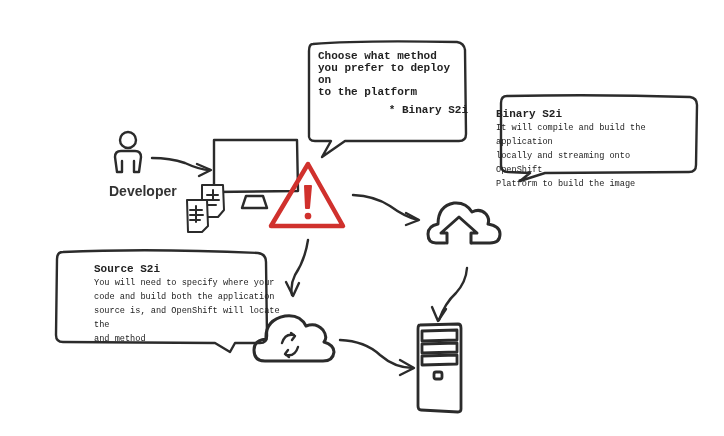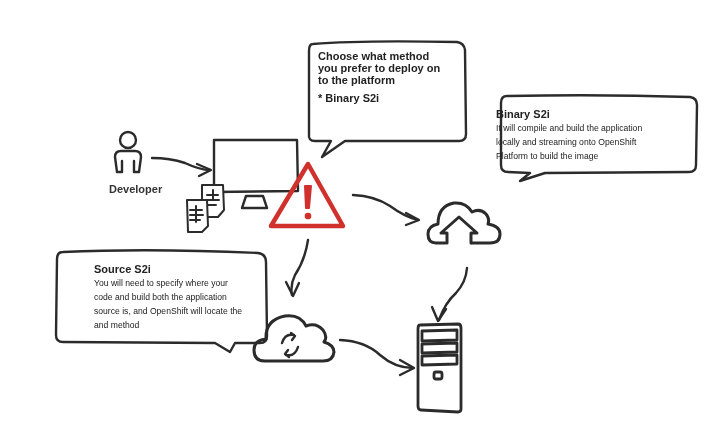--- a/index.html
+++ b/index.html
@@ -1,26 +1,26 @@
 <!DOCTYPE html>
 <html><head>
   <meta charset="utf-8">
   <style>
     html, body { margin: 0; padding: 0; background: #ffffff; }
     body { width: 724px; height: 436px; position: relative; overflow: hidden; font-family: "Liberation Sans", sans-serif; color: #222; }
     .canvas { position: absolute; left: 0; top: 0; width: 724px; height: 436px; }
-    .bubble { position: absolute; font-family: Liberation Sans, sans-serif; color: #222; }
+    .bubble { position: absolute; font-family: Liberation Mono, monospace; color: #222; }
     .bubble .title { font-weight: bold; }
     .bubble-main { left: 318px; top: 50px; width: 150px; font-size: 11px; font-weight: bold; line-height: 12px; }
-    .bubble-main .item { margin-top: 6px; }
+    .bubble-main .item { margin-top: 6px; text-align: right; }
     .bubble-binary { left: 496px; top: 107px; width: 185px; font-size: 8.6px; line-height: 14px; }
     .bubble-binary .title { font-size: 11px; line-height: 14px; }
     .bubble-source { left: 70px; top: 262px; width: 195px; font-size: 8.6px; line-height: 14px; margin-left: 24px; }
     .bubble-source .title { font-size: 11px; line-height: 14px; }
-    .label-dev { position: absolute; left: 109px; top: 183px; font-size: 11px; font-weight: bold; color: #333; }
+    .label-dev { position: absolute; left: 109px; top: 183px; font-size: 14px; font-weight: bold; color: #333; }
   </style>
 </head>
 <body>
 
 <svg class="canvas" viewBox="0 0 724 436" xmlns="http://www.w3.org/2000/svg" fill="none" stroke="#2b2b2b" stroke-width="2.4" stroke-linecap="round" stroke-linejoin="round">
 
   <path d="M313,44 Q360,40 457,42 Q464,43 465,50 L466,134 Q466,141 459,141 L345,141 L322,157 L331,141 L315,141 Q308,141 309,134 L309,51 Q309,44 313,44 Z"></path>
 
   <path d="M507,96 Q600,94 690,97 Q697,98 697,105 L696,165 Q696,172 689,172 L545,173 L520,181 L530,173 L508,172 Q501,172 501,165 L501,103 Q501,96 507,96 Z"></path>
 

